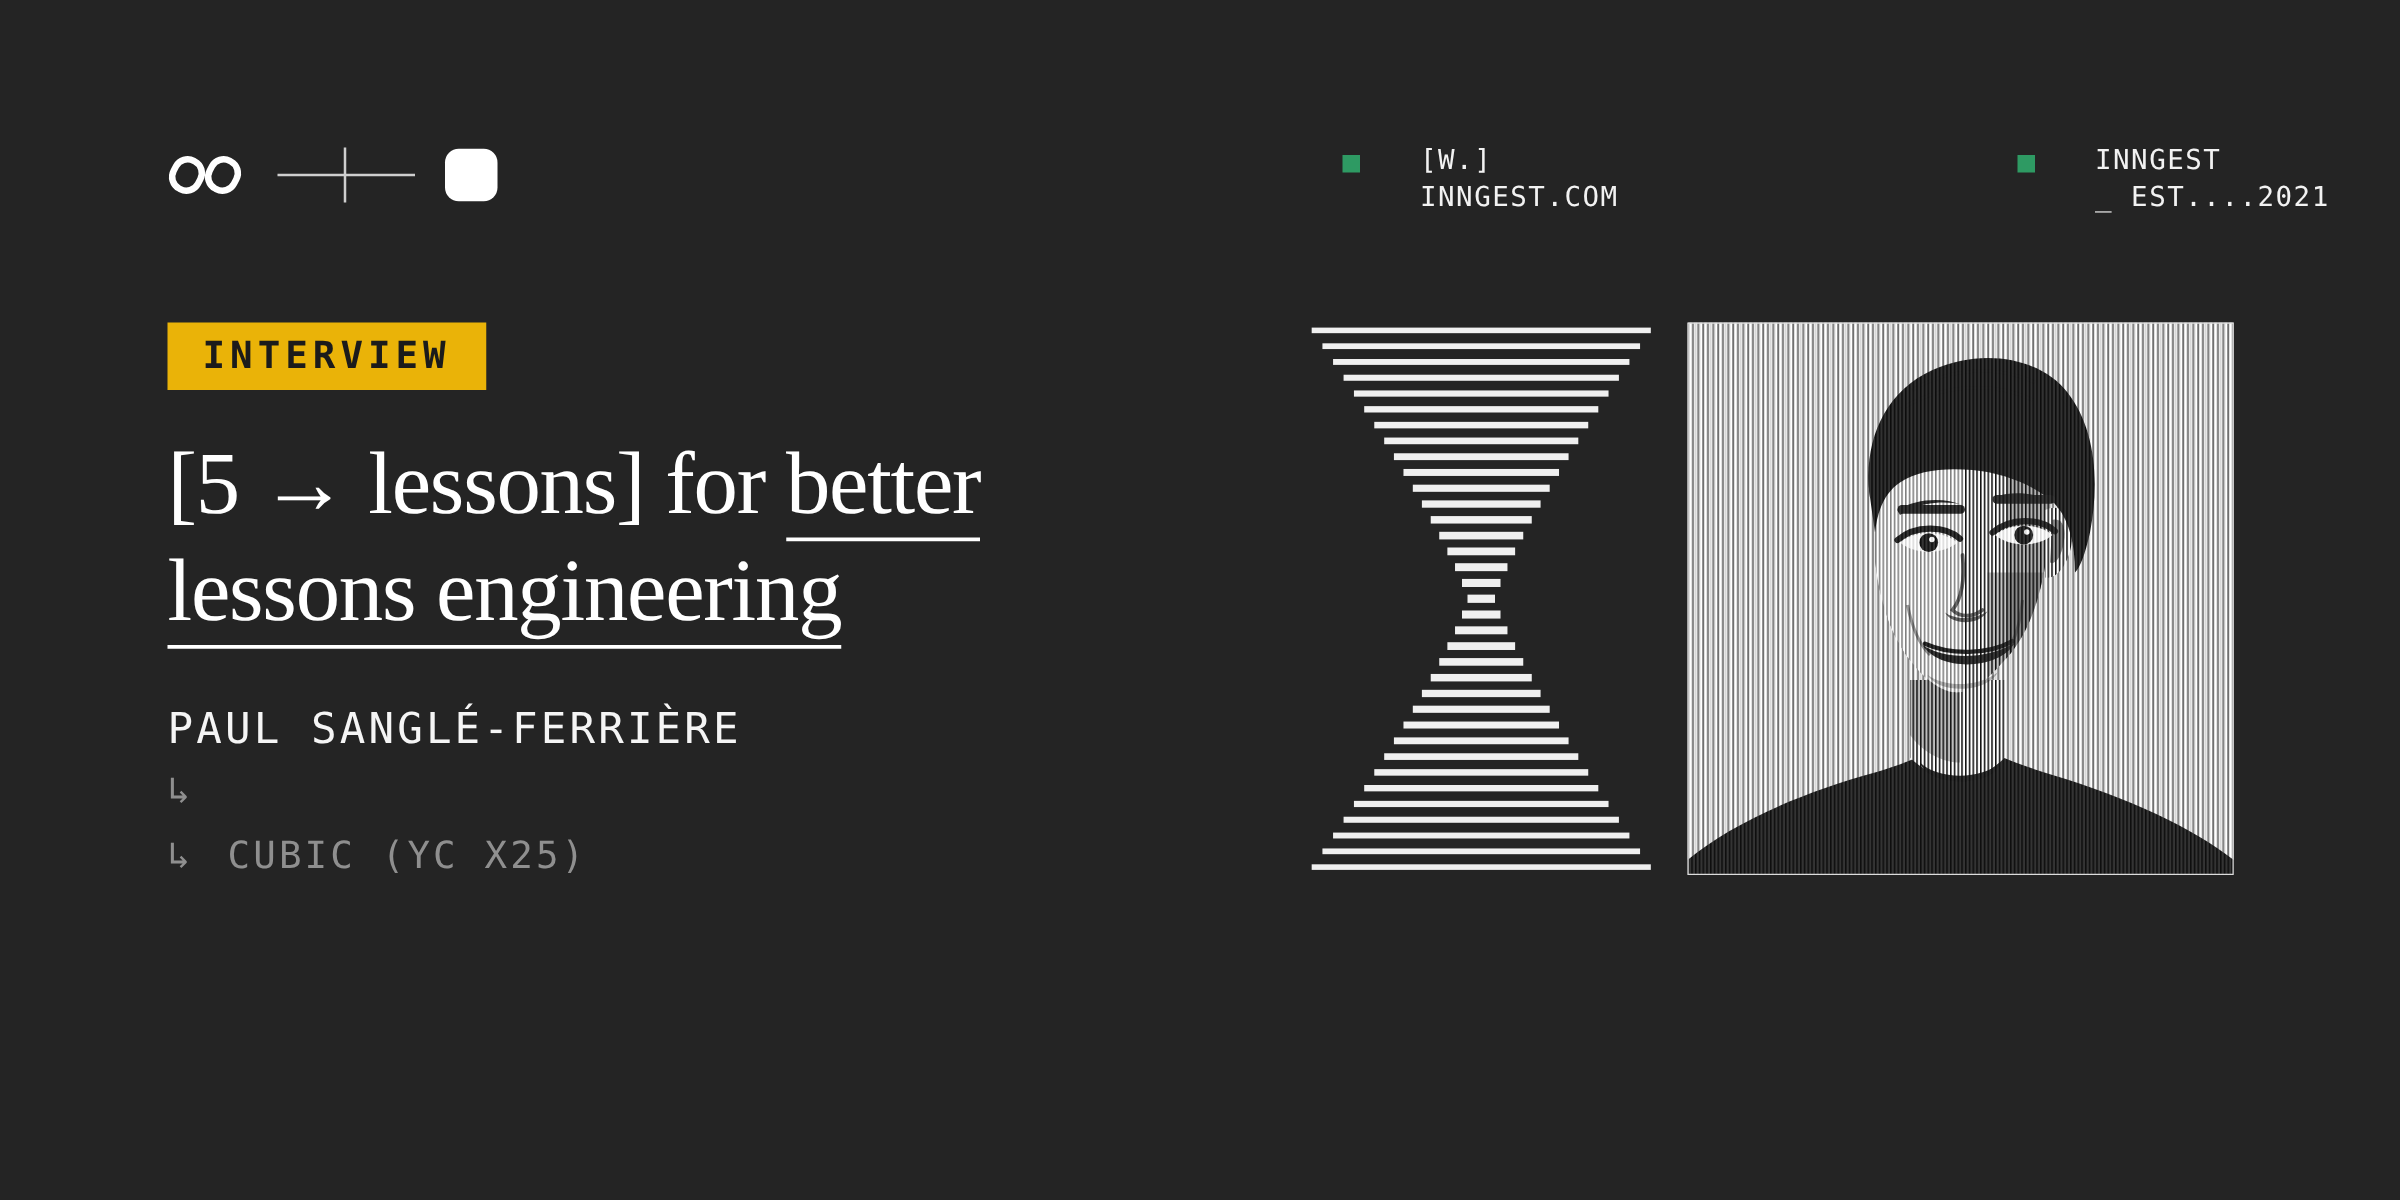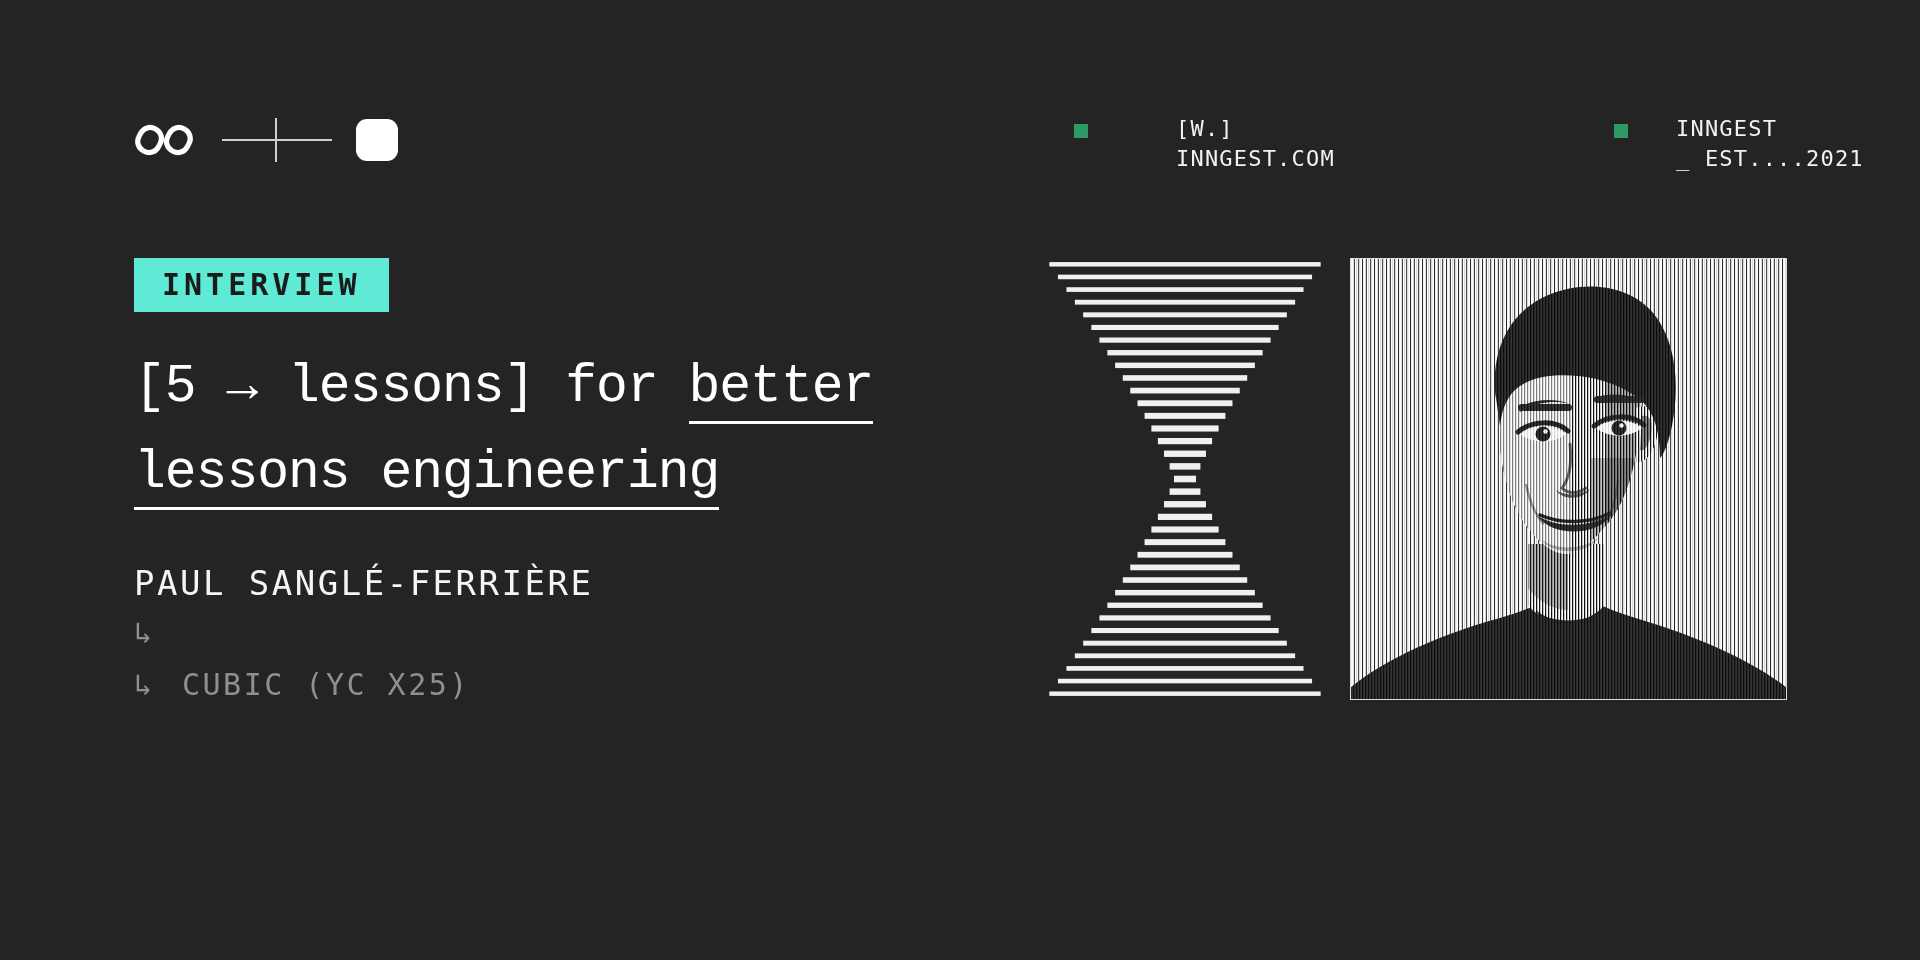--- a/index.html
+++ b/index.html
@@ -78,21 +78,20 @@
   }
 
   .meta-group {
     position: absolute;
     top: 4px;
     display: flex;
     align-items: flex-start;
   }
   .meta-group.w {
     left: 940px;
-    gap: 40px;
   }
   .meta-group.est {
     left: 1480px;
     justify-content: space-between;
   }
 
   .meta-square {
     width: 14px;
     height: 14px;
     background: #2E9A63;
@@ -113,34 +112,34 @@
   
   .left-col {
     position: absolute;
     left: 134px;
     top: 258px;
     width: 850px;
   }
 
   .badge {
     display: inline-block;
-    background: #5eead4;
+    background: #eab308;
     color: #1b1b1b;
     font-family: "DejaVu Sans Mono", "Liberation Mono", monospace;
     font-size: 30px;
     font-weight: bold;
     letter-spacing: 4px;
     padding: 9px 28px 10px 28px;
   }
 
   .headline {
     margin-top: 32px;
     color: #ffffff;
-    font-family: Liberation Mono, monospace;
-    font-size: 53px;
+    font-family: Liberation Serif, serif;
+    font-size: 71px;
     font-weight: 400;
     line-height: 86px;
     letter-spacing: -1px;
     white-space: nowrap;
   }
   .headline .u {
     border-bottom: 3px solid #ffffff;
     padding-bottom: 4px;
   }
   .headline-line { display: block; }

